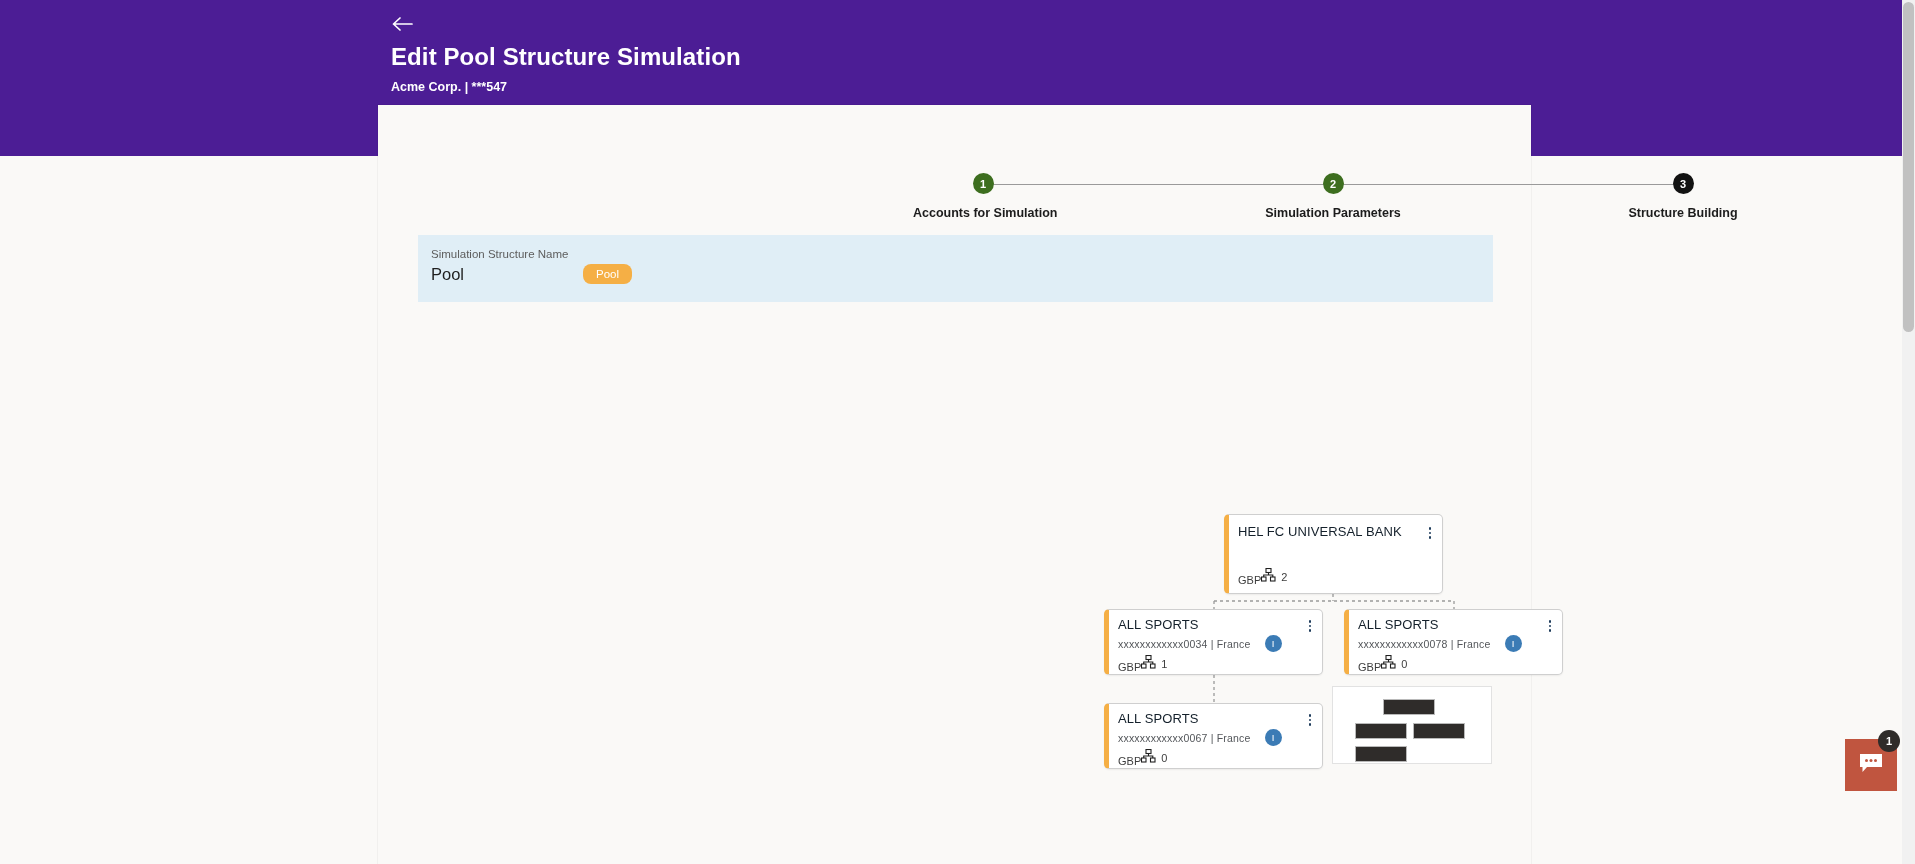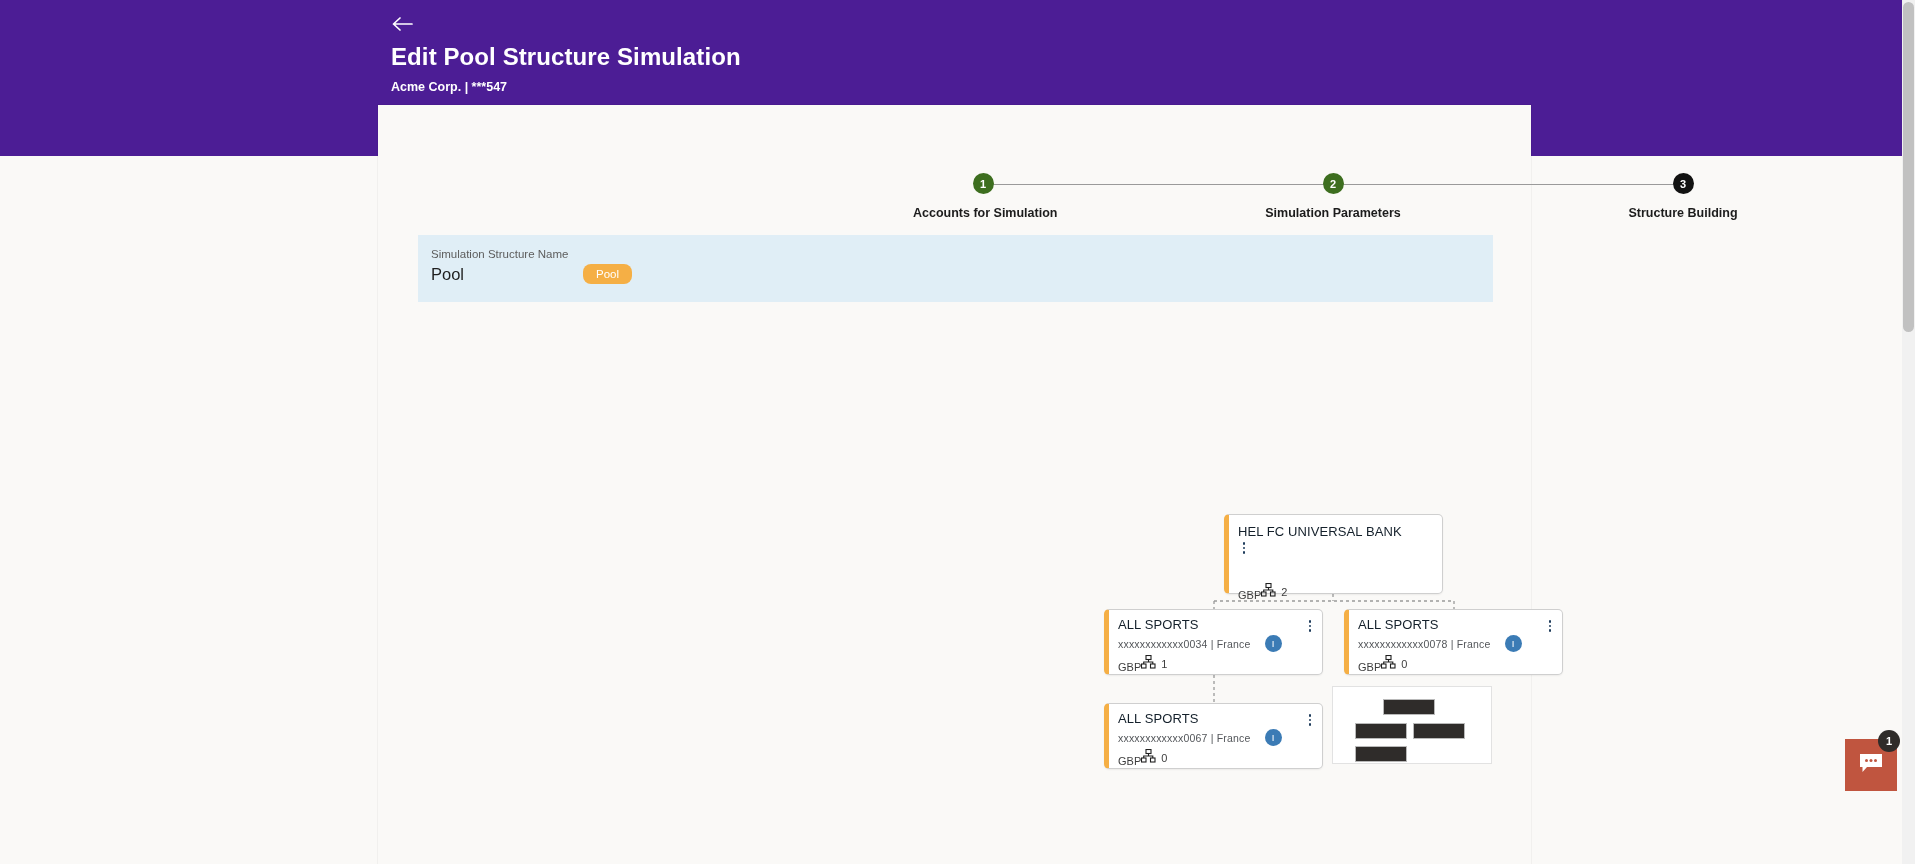--- a/index.html
+++ b/index.html
@@ -223,21 +223,21 @@
     cursor: pointer;
   }
   .node-count .cnum {
     font-size: 11px;
     color: #3d3d3d;
     min-width: 6px;
   }
 
   
   .node.root  { left: 846px; top: 409px; width: 219px; height: 80px; }
-  .node.root .node-title-row { padding-top: 9px; flex-direction: column; }
+  .node.root .node-title-row { padding-top: 9px; }
   .node.root .node-footer    { margin-top: 29px; }
 
   .node.c1 { left: 726px; top: 504px; width: 219px; height: 66px; }
   .node.c2 { left: 966px; top: 504px; width: 219px; height: 66px; }
   .node.c3 { left: 726px; top: 598px; width: 219px; height: 66px; }
   .node.c1 .node-footer,
   .node.c2 .node-footer,
   .node.c3 .node-footer { margin-top: 3px; }
 
   

